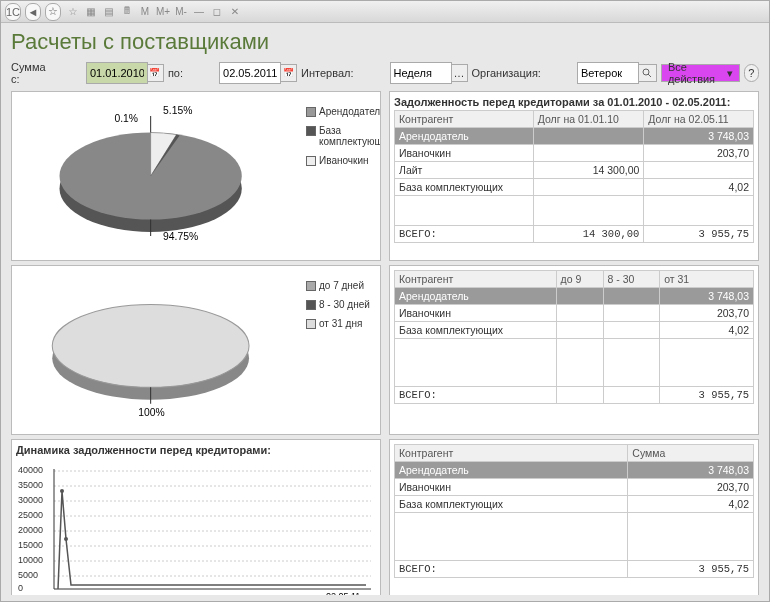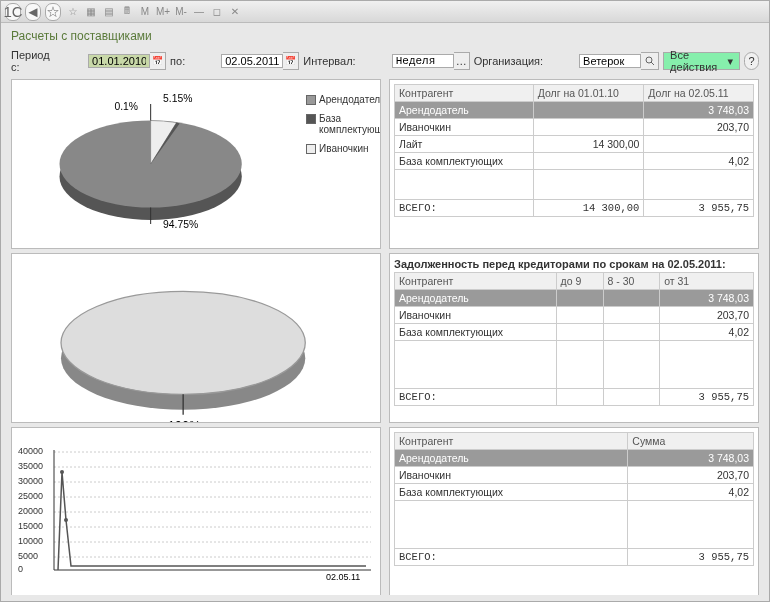--- a/index.html
+++ b/index.html
@@ -1,36 +1,36 @@
 <!DOCTYPE html>
 <html><head>
 <meta charset="utf-8">
 <style>
   * { box-sizing: border-box; margin: 0; padding: 0; }
   body { font-family: Arial, sans-serif; font-size: 11px; background: #f4f4f4; color: #333; width: 770px; height: 602px; overflow: hidden; }
   .window { width: 770px; height: 602px; background: #e8e8e8; border: 1px solid #aaa; display: flex; flex-direction: column; }
   .titlebar { height: 22px; background: linear-gradient(#f0f0f0,#d8d8d8); display: flex; align-items: center; padding: 0 4px; gap: 4px; border-bottom: 1px solid #bbb; }
-  .titlebar .tb-btn { width: 16px; height: 18px; border: 1px solid #aaa; border-radius: 7px; background: #f8f8f8; display: flex; align-items: center; justify-content: center; font-size: 15px; color: #666; }
+  .titlebar .tb-btn { width: 16px; height: 18px; border: 1px solid #aaa; border-radius: 7px; background: #f8f8f8; display: flex; align-items: center; justify-content: center; font-size: 11px; color: #666; }
   .titlebar .title-text { flex: 1; font-size: 11px; color: #555; white-space: nowrap; overflow: hidden; text-overflow: ellipsis; padding: 0 4px; }
   .titlebar .tb-right { display: flex; gap: 2px; }
   .titlebar .tb-icon { width: 16px; height: 16px; display:flex; align-items:center; justify-content:center; font-size:10px; color:#888; }
   .content { flex: 1; padding: 6px 10px; overflow: hidden; display:flex; flex-direction:column; }
-  h1.page-title { font-size: 12px; font-weight: normal; color: #5a7a3a; margin-bottom: 6px; }
+  h1.page-title { font-size: 22px; font-weight: normal; color: #5a7a3a; margin-bottom: 6px; }
   .filters { display: flex; align-items: center; gap: 4px; margin-bottom: 6px; font-size: 11px; }
   .filters label { color: #333; }
-  .filters input[type=text] { height: 14px; border: 1px solid #aaa; padding: 0 3px; font-size: 11px; background: #fff; margin-left: 32px; }
+  .filters input[type=text] { height: 22px; border: 1px solid #aaa; padding: 0 3px; font-size: 11px; background: #fff; margin-left: 32px; }
   .date-wrap { display:flex; align-items:center; }
   .date-wrap input { width: 62px; }
   .date-sel { background: #c8d8a8 !important; }
   .cal-btn { width:16px; height:18px; border:1px solid #aaa; border-left:none; background:#eee; display:flex; align-items:center; justify-content:center; font-size:9px; }
-  .interval-input { width: 70px; font-family: Liberation Mono, monospace; }
+  .interval-input { width: 70px; }
   .filters .dots { width:16px; height:18px; border:1px solid #aaa; border-left:none; background:#eee; display:flex; align-items:center; justify-content:center; }
   .org-input { width: 120px; }
   .search-btn { width:18px; height:18px; border:1px solid #aaa; border-left:none; background:#eee; display:flex; align-items:center; justify-content:center; }
-  .actions-btn { margin-left: auto; height:18px; padding:0 6px; border:1px solid #aaa; background:#86efac; display:flex; align-items:center; gap:2px; }
+  .actions-btn { margin-left: auto; height:18px; padding:0 6px; border:1px solid #aaa; background:#d946ef; display:flex; align-items:center; gap:2px; }
   .help-btn { width:18px; height:18px; border:1px solid #aaa; border-radius:9px; background:#f0f0f0; display:flex; align-items:center; justify-content:center; }
 
   .dashboard { flex:1; display:grid; grid-template-columns: 370px 1fr; grid-template-rows: 170px 170px 170px; gap: 4px 8px; overflow:hidden; }
   .panel { border:1px solid #bbb; background:#fff; padding:4px; display:flex; flex-direction:column; overflow:hidden; }
   .panel > .ptitle { font-weight:bold; font-size:11px; margin-bottom:2px; }
   .chart-area { flex:1; display:flex; }
   .chart-svg { flex:1; }
   .legend { width:70px; font-size:10px; display:flex; flex-direction:column; gap:8px; padding-top:10px; }
   .legend-item { display:flex; align-items:flex-start; gap:3px; }
   .swatch { width:10px; height:10px; border:1px solid #666; flex-shrink:0; margin-top:1px; }
@@ -62,21 +62,21 @@
       <div class="tb-icon">—</div>
       <div class="tb-icon">◻</div>
       <div class="tb-icon">✕</div>
     </div>
   </div>
 
   <div class="content">
     <h1 class="page-title">Расчеты с поставщиками</h1>
 
     <div class="filters">
-      <label>Период с:</label>
+      <label>Сумма с:</label>
       <span class="date-wrap">
         <input type="text" class="date-sel" value="01.01.2010" style="">
         <span class="cal-btn">📅</span>
       </span>
       <label>по:</label>
       <span class="date-wrap">
         <input type="text" value="02.05.2011" style="">
         <span class="cal-btn">📅</span>
       </span>
       <label>Интервал:</label>
@@ -127,20 +127,21 @@
               </div>
             <div class="legend-item">
                 <span class="swatch" style="background:#eee"></span>
                 <span>Иваночкин</span>
               </div>
           </div>
         </div>
       </div>
 
       <div class="panel">
+        <div class="ptitle">Задолженность перед кредиторами за 01.01.2010 - 02.05.2011:</div>
         <table class="data">
           <tbody>
               <tr>
                 <th>Контрагент</th>
                 <th>Долг на 01.01.10</th>
                 <th>Долг на 02.05.11</th>
               </tr>
           <tr class="sel">
                 <td>Арендодатель</td>
                 <td class="num"></td>
@@ -176,25 +177,38 @@
       </div>
 
       <div class="panel">
         <div class="chart-area">
           <svg class="chart-svg" viewBox="0 0 280 140">
             <ellipse cx="130" cy="78" rx="95" ry="40" fill="#888"></ellipse>
             <ellipse cx="130" cy="66" rx="95" ry="40" fill="#ddd" stroke="#999"></ellipse>
             <line x1="130" y1="106" x2="130" y2="122" stroke="#333"></line>
             <text x="118" y="134" font-size="10">100%</text>
           </svg>
+          <div class="legend">
+            <div class="legend-item">
+                <span class="swatch" style="background:#aaa"></span>
+                <span>до 7 дней</span>
+              </div>
+            <div class="legend-item">
+                <span class="swatch" style="background:#555"></span>
+                <span>8 - 30 дней</span>
+              </div>
+            <div class="legend-item">
+                <span class="swatch" style="background:#ddd"></span>
+                <span>от 31 дня</span>
+              </div>
+          </div>
         </div>
       </div>
 
       <div class="panel">
-        <div class="ptitle">Задолженность перед кредиторами по срокам на 02.05.2011:</div>
         <table class="data">
           <tbody>
               <tr>
                 <th style="width:45%">Контрагент</th>
                 <th>до 9</th>
                 <th>8 - 30</th>
                 <th>от 31</th>
               </tr>
           <tr class="sel">
                 <td>Арендодатель</td>
@@ -224,20 +238,21 @@
                 <td>ВСЕГО:</td>
                 <td class="num"></td>
                 <td class="num"></td>
                 <td class="num">3 955,75</td>
               </tr>
         </tbody>
           </table>
       </div>
 
       <div class="panel">
+        <div class="ptitle">Динамика задолженности перед кредиторами:</div>
         <svg class="chart-svg" viewBox="0 0 360 140">
           <g font-size="9" fill="#333">
             <text x="2" y="12">40000</text>
             <text x="2" y="27">35000</text>
             <text x="2" y="42">30000</text>
             <text x="2" y="57">25000</text>
             <text x="2" y="72">20000</text>
             <text x="2" y="87">15000</text>
             <text x="2" y="102">10000</text>
             <text x="2" y="117">5000</text>

